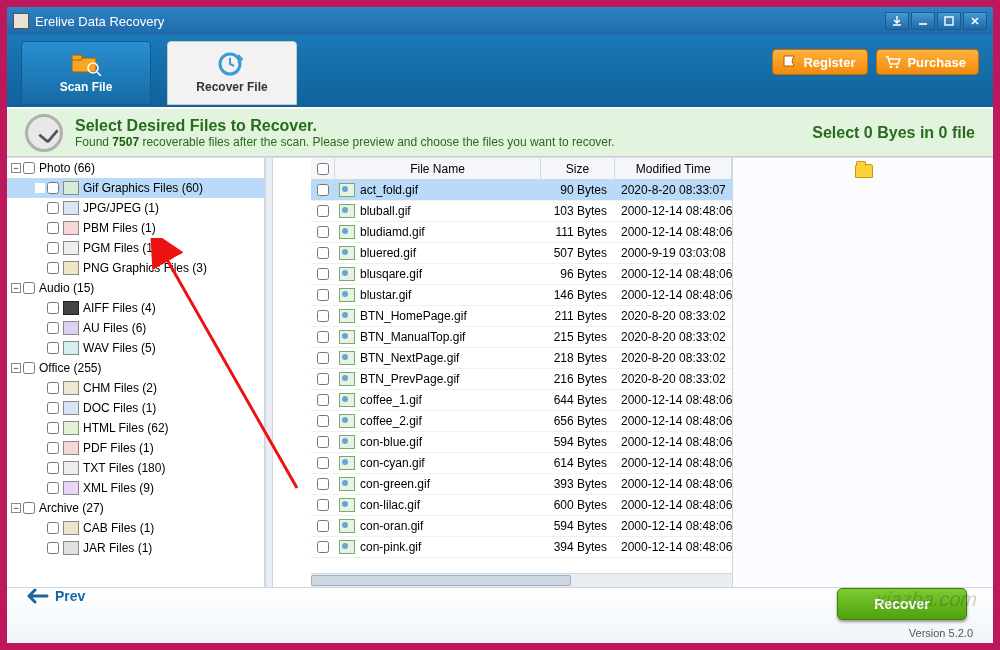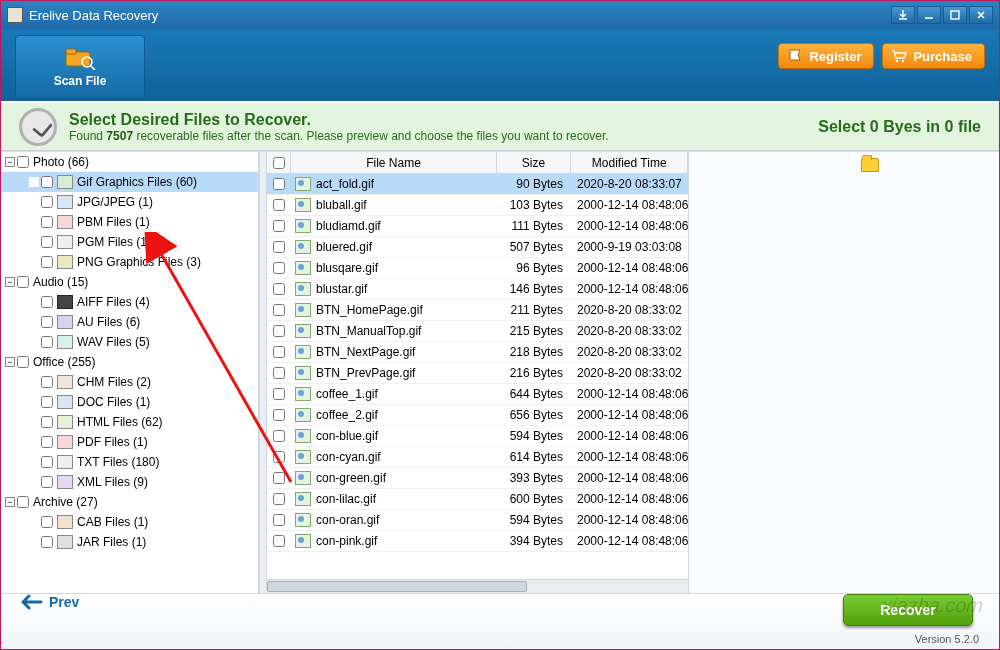--- a/index.html
+++ b/index.html
@@ -1,18 +1,18 @@
 <!DOCTYPE html>
 <html><head>
 <meta charset="utf-8">
 <style>
 * { box-sizing: border-box; margin: 0; padding: 0; font-family: "Segoe UI", Tahoma, Arial, sans-serif; }
 html, body { width: 1000px; height: 650px; overflow: hidden; background: #fff; }
 
-.outer { width: 1000px; height: 650px; border: 1px solid #be185d; background: #fff; display: flex; flex-direction: column; }
+.outer { width: 1000px; height: 650px; border: 7px solid #be185d; background: #fff; display: flex; flex-direction: column; }
 
 
 .titlebar {
   height: 28px;
   background: linear-gradient(#2e83c3, #1f6aa9);
   display: flex; align-items: center; padding: 0 6px;
   color: #fff; font-size: 13px;
 }
 .titlebar .tico { width: 16px; height: 16px; margin-right: 6px; background: #e9e3d4; border:1px solid #555; }
 .titlebar .spacer { flex: 1; }
@@ -77,21 +77,21 @@
 .sbico.chm   { background:#f0e6d4;}
 .sbico.doc   { background:#d6e4f7;}
 .sbico.html  { background:#e2f2d6;}
 .sbico.pdf   { background:#f7d6d6;}
 .sbico.txt   { background:#eee;}
 .sbico.xml   { background:#e8d6f7;}
 .sbico.cab   { background:#f0e0cc;}
 .sbico.jar   { background:#e0e0e0;}
 
 .gutter { width:8px; background:#e8eef4; border-left:1px solid #cfd8df; border-right:1px solid #cfd8df;}
-.filepane { flex: 0 0 418px; background:#fff; display:flex; flex-direction:column; border-right:1px solid #cfd8df;}
+.filepane { flex: 0 0 418px; background:#fff; display:flex; flex-direction:column; border-right:1px solid #cfd8df;padding-left:38px;}
 .fhdr { height:22px; display:flex; border-bottom:1px solid #cfd8df; background:#f4f6f9; font-size:12px;}
 .fhdr > div { border-right:1px solid #cfd8df; display:flex; align-items:center; justify-content:center; }
 .col-chk{ width:24px;}
 .col-name{ width:206px;}
 .col-size{ width:74px;}
 .col-mod{ flex:1;}
 .flist { flex:1; overflow:hidden; font-size:12px;}
 .row { height:21px; display:flex; align-items:center; border-bottom:1px solid #f0f0f0; }
 .row.sel { background:#b9daf8;}
 .row .c-chk{width:24px; display:flex; justify-content:center;}
@@ -165,20 +165,30 @@
       <span class="bigico">
         <svg width="32" height="24">
             <rect x="2" y="6" width="24" height="14" rx="2" fill="#f5a623" stroke="#9a640a"></rect>
             <rect x="2" y="3" width="10" height="5" rx="1" fill="#f5a623" stroke="#9a640a"></rect>
             <circle cx="23" cy="16" r="5" fill="none" stroke="#fff" stroke-width="1.6"></circle>
             <path d="M27 20l4 4" stroke="#fff" stroke-width="1.6"></path>
           </svg>
       </span>
       <span>Scan File</span>
     </div>
+    <div class="tab active">
+      <span class="bigico">
+        <svg width="32" height="24">
+            <circle cx="14" cy="12" r="10" fill="none" stroke="#3a9bd6" stroke-width="3"></circle>
+            <path d="M14 6v6l4 2" stroke="#3a9bd6" stroke-width="2" fill="none"></path>
+            <path d="M22 3l4 4-4 4" stroke="#3a9bd6" stroke-width="2" fill="none"></path>
+          </svg>
+      </span>
+      <span>Recover File</span>
+    </div>
     <span class="stretch"></span>
     <div class="orangebtn">
       <span class="oi">
         <svg width="16" height="14">
             <path d="M3 1h10l-2 5 2 5H3z" fill="#fff" stroke="#b05f00"></path>
           </svg>
       </span>
       <span>Register</span>
     </div>
     <div class="orangebtn">

